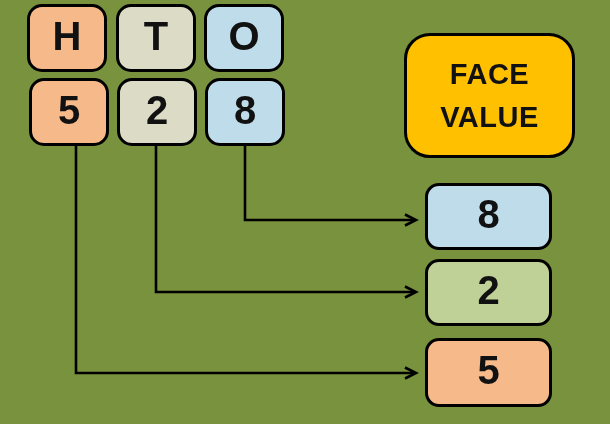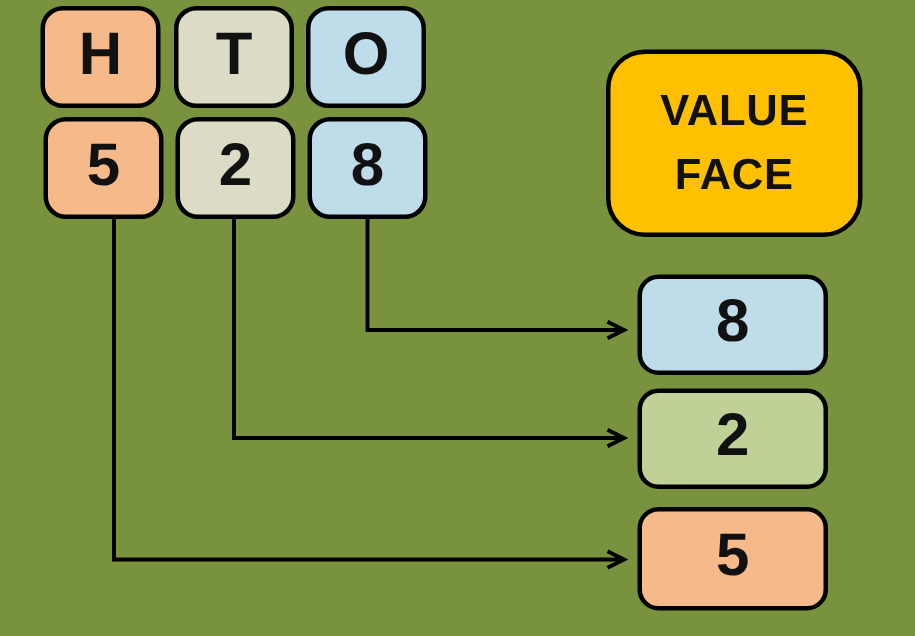--- a/index.html
+++ b/index.html
@@ -105,22 +105,22 @@
     <span class="glyph">5</span>
   </div>
   <div class="box cell digits-row col-t2" style="background: rgb(220, 219, 198);">
     <span class="glyph">2</span>
   </div>
   <div class="box cell digits-row col-o2" style="background: rgb(190, 220, 233);">
     <span class="glyph">8</span>
   </div>
 
   <div class="box face-value-box" style="background: rgb(255, 192, 0);">
+    <span>FACE</span>
     <span>VALUE</span>
-    <span>FACE</span>
   </div>
 
   <div class="box result result-8" style="background: rgb(190, 220, 233);">
     <span class="glyph">8</span>
   </div>
   <div class="box result result-2" style="background: rgb(191, 209, 151);">
     <span class="glyph">2</span>
   </div>
   <div class="box result result-5" style="background: rgb(246, 185, 138);">
     <span class="glyph">5</span>

